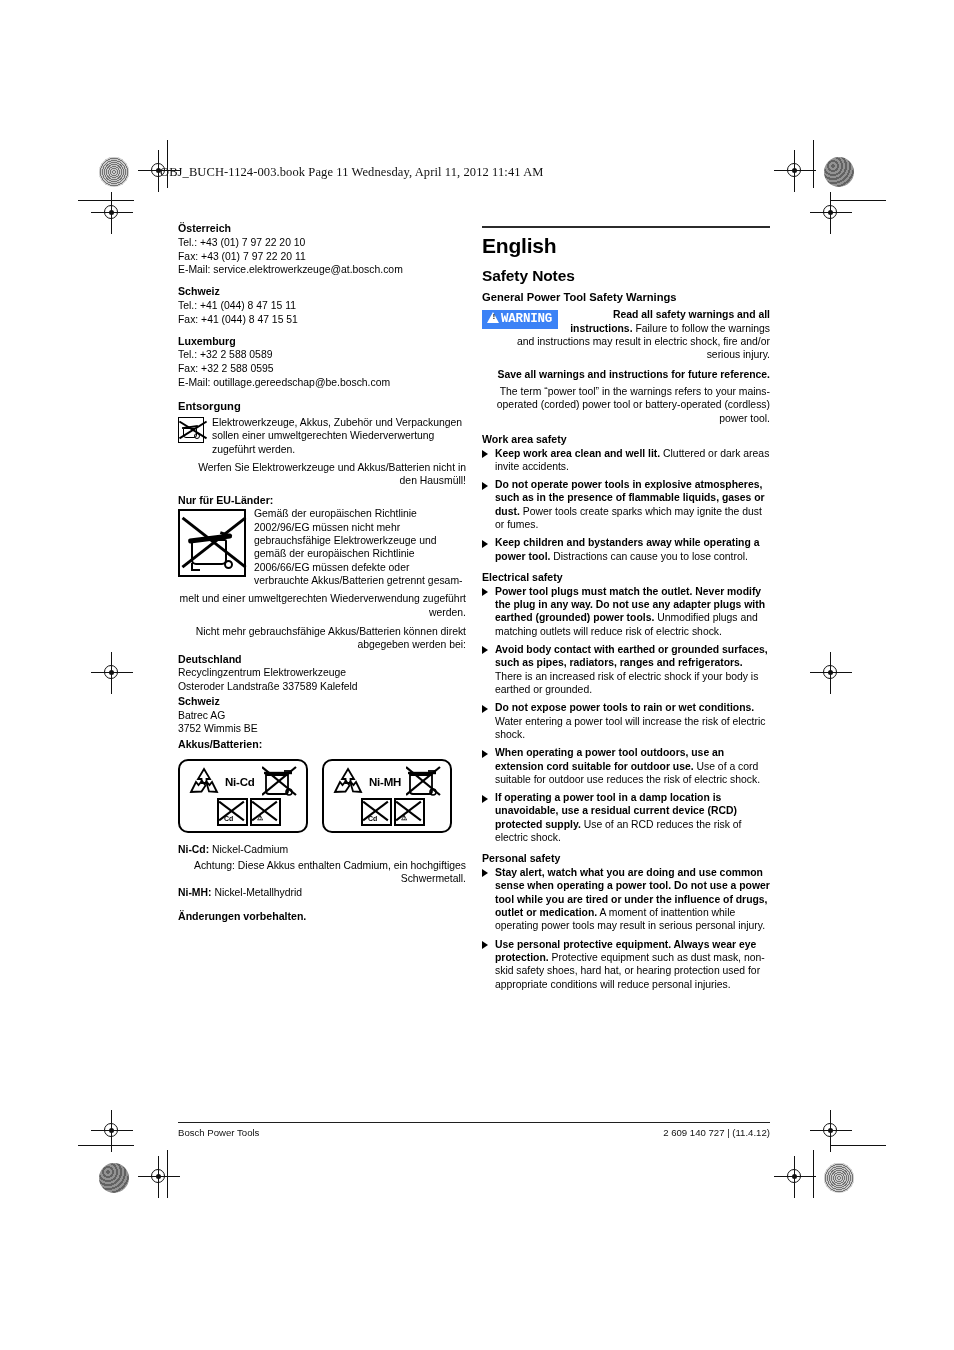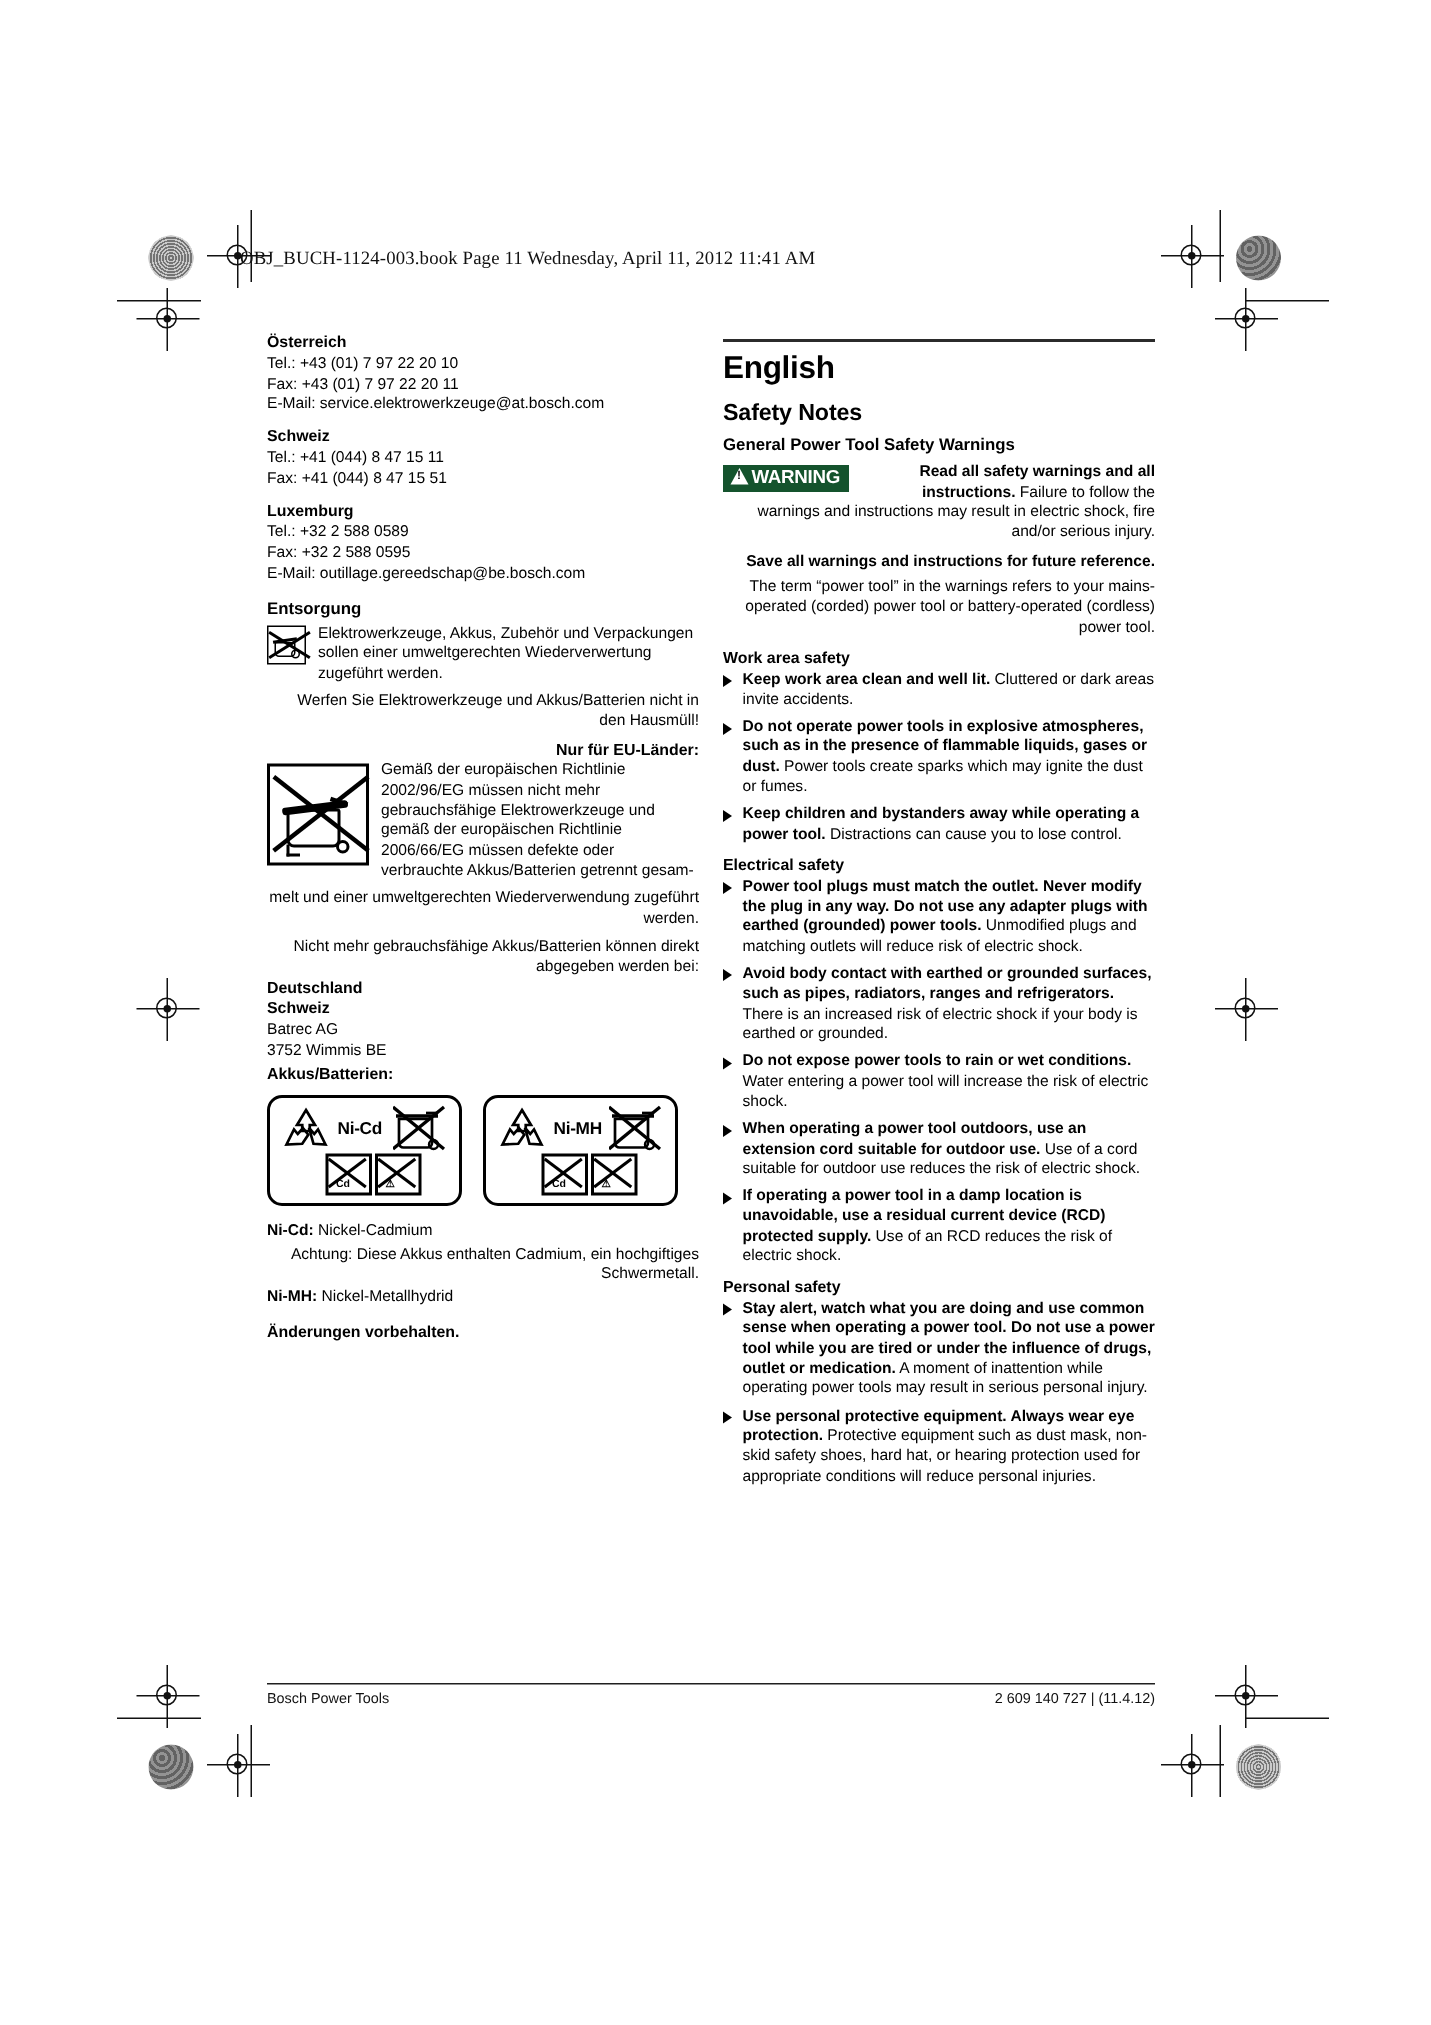--- a/index.html
+++ b/index.html
@@ -314,31 +314,32 @@
     position: absolute;
     left: 5px; bottom: 2px;
     font-size: 7px;
     font-weight: bold;
   }
 
   
   .warn-row { margin: 4px 0 5px 0; }
   .warn-badge {
     display: inline-block;
-    background: #14532d;
+    background: #3b82f6;
     color: #fff;
     padding: 2px 6px 2.5px 5px;
     font-size: 12.5px;
     font-weight: bold;
     letter-spacing: -.2px;
     line-height: 1.08;
     vertical-align: 2px;
     float: left;
     margin: 2px 7px 0 0;
     white-space: nowrap;
+    font-family: Liberation Mono, monospace;
   }
   .warn-badge .tri {
     display: inline-block;
     width: 0; height: 0;
     border-left: 6px solid transparent;
     border-right: 6px solid transparent;
     border-bottom: 11px solid #fff;
     position: relative;
     vertical-align: -1px;
     margin-right: 2px;
@@ -523,40 +524,44 @@
             <span class="bin"></span>
             <span class="wheel"></span>
           <span class="x1"></span>
             <span class="x2"></span>
         </div>
         <div class="figtext">Elektrowerkzeuge, Akkus, Zubehör und Verpackungen sollen einer umweltgerechten Wiederverwertung zugeführt werden.</div>
       </div>
 
       <p>Werfen Sie Elektrowerkzeuge und Akkus/Batterien nicht in den Hausmüll!</p>
 
-      <div class="h4" style="margin-top:2px;text-align:right;">Nur für EU-Länder:</div>
+      <div class="h4" style="margin-top:2px;">Nur für EU-Länder:</div>
 
       <div class="figrow">
         <div class="icon-wee-big">
           <span class="lid"></span>
             <span class="hand"></span>
             <span class="body"></span>
           <span class="wheel"></span>
             <span class="foot"></span>
           <span class="x1"></span>
             <span class="x2"></span>
         </div>
         <div class="figtext">Gemäß der europäischen Richtlinie 2002/96/EG müssen nicht mehr gebrauchsfähige Elektrowerkzeuge und gemäß der europäischen Richtlinie 2006/66/EG müssen defekte oder verbrauchte Akkus/Batterien getrennt gesam-</div>
       </div>
 
       <p>melt und einer umweltgerechten Wiederverwendung zugeführt werden.</p>
 
       <p class="tight">Nicht mehr gebrauchsfähige Akkus/Batterien können direkt abgegeben werden bei:</p>
 
       <div class="h4" style="margin-top:1px;">Deutschland</div>
+      <div class="lines" style="margin-bottom:0;">
+        <div>Recyclingzentrum Elektrowerkzeuge</div>
+        <div>Osteroder Landstraße 337589 Kalefeld</div>
+      </div>
 
       <div class="h4" style="margin-top:1px;">Schweiz</div>
       <div class="lines" style="margin-bottom:0;">
         <div>Batrec AG</div>
         <div>3752 Wimmis BE</div>
       </div>
 
       <div class="h4" style="margin-top:2px;">Akkus/Batterien:</div>
 
       <div class="batt-row">

